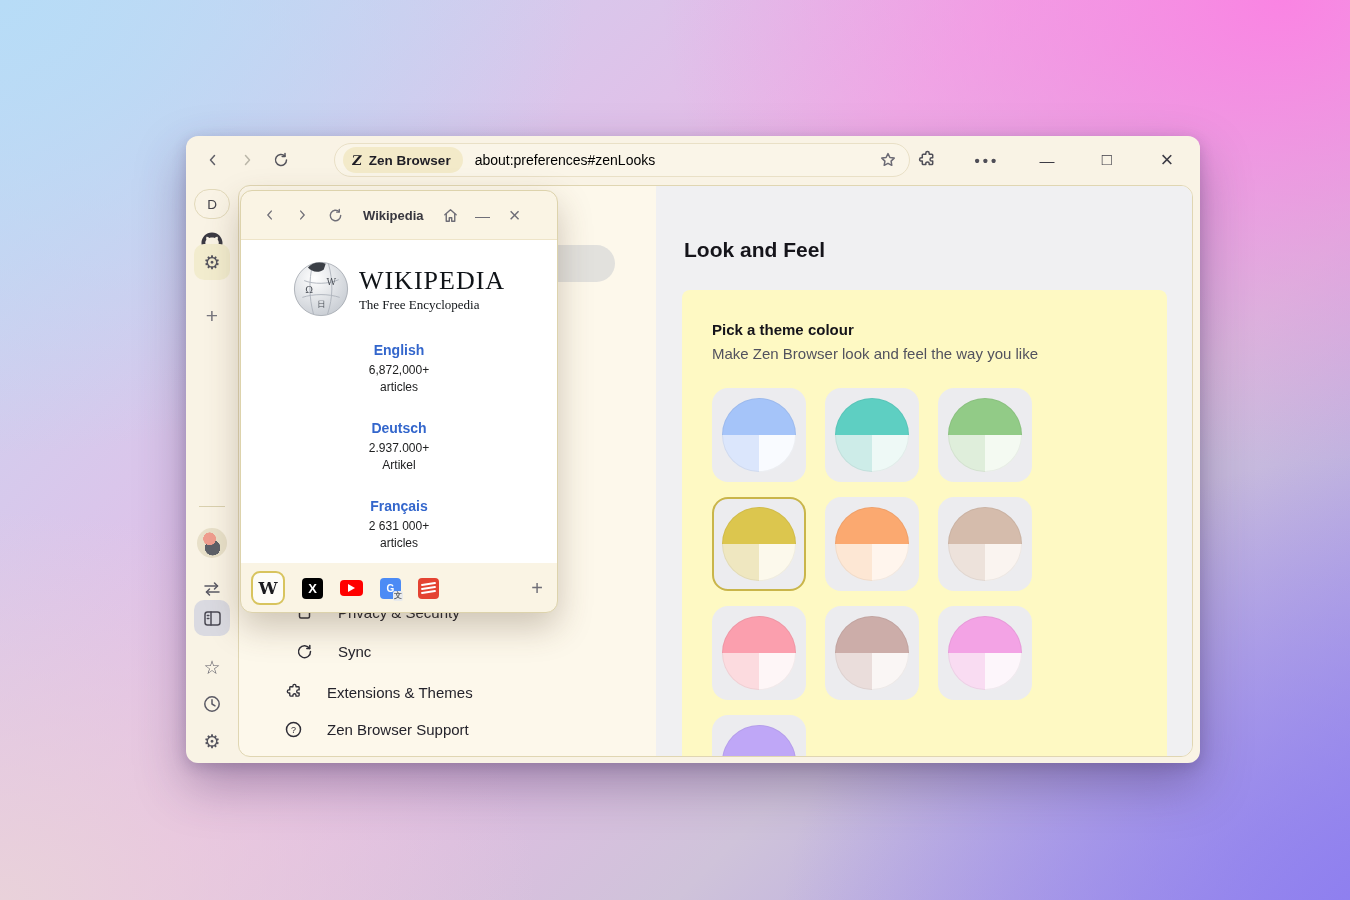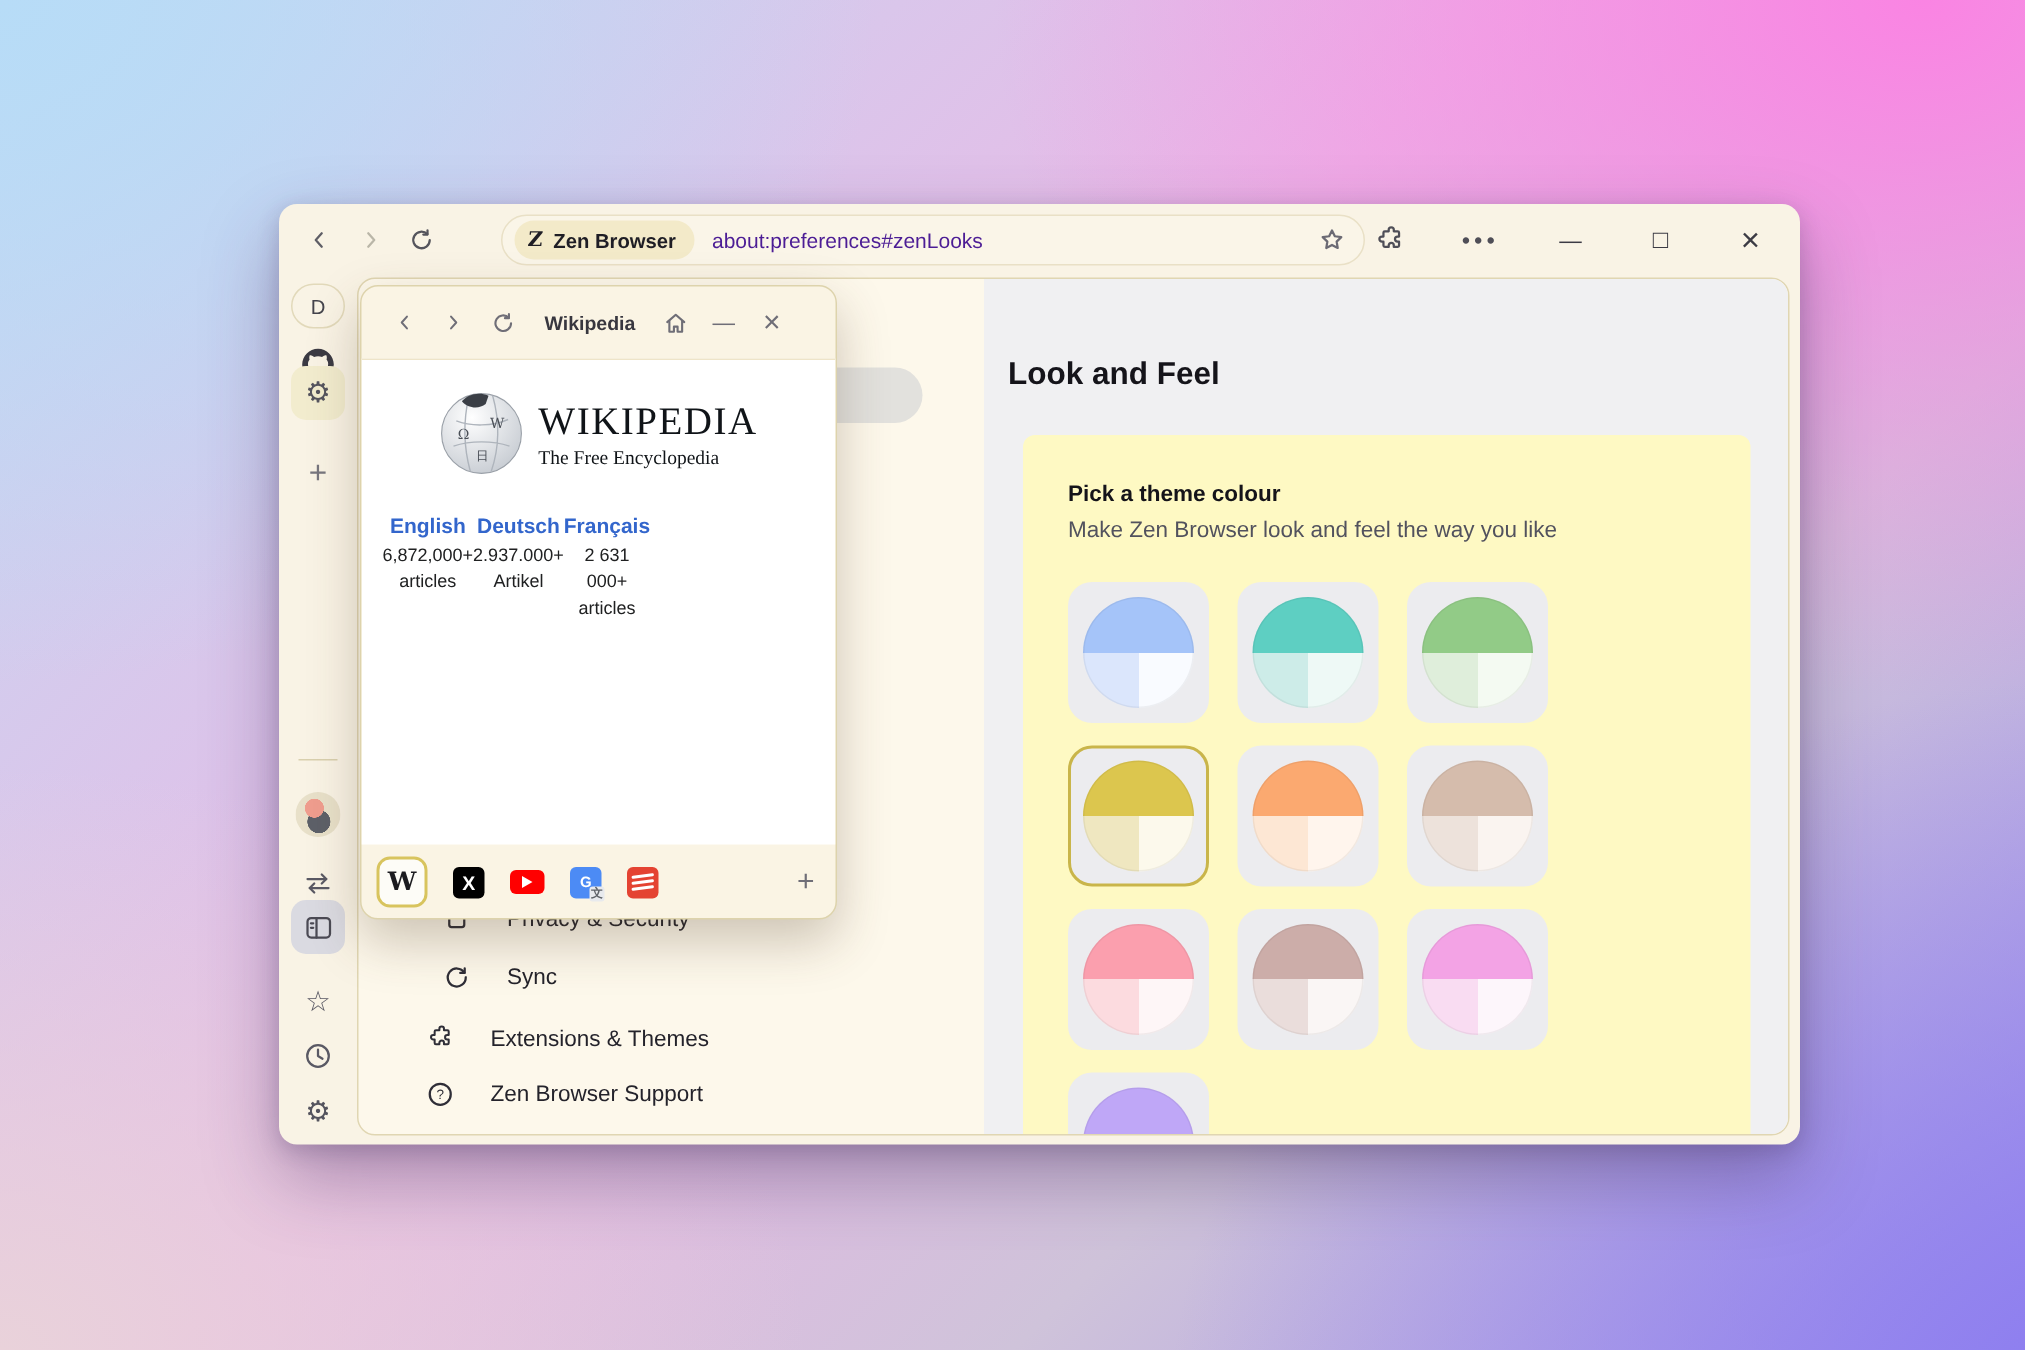--- a/index.html
+++ b/index.html
@@ -25,21 +25,21 @@
   
   .browser{position:absolute;left:186px;top:136px;width:1014px;height:627px;background:var(--chrome);
     border-radius:12px;box-shadow:0 22px 50px rgba(66,44,92,.38),0 4px 14px rgba(66,44,92,.22);}
   .toolbar{height:48px;display:flex;align-items:center;padding:0 16px 0 10px;}
   .tbtn{width:34px;height:34px;display:flex;align-items:center;justify-content:center;border-radius:8px;flex:0 0 auto;}
   .urlbar{margin-left:36px;width:590px;height:34px;background:#faf5e8;border:1px solid #e9e0c6;border-radius:17px;
     display:flex;align-items:center;padding:0 8px;}
   .sitechip{display:flex;align-items:center;gap:7px;background:#f3eac9;border-radius:13px;height:26px;padding:0 12px 0 9px;}
   .zlogo{font-family:"DejaVu Serif",serif;font-weight:700;font-size:15px;color:#33343c;transform:skewX(-6deg);}
   .sitechip span{font-size:13.5px;font-weight:600;color:#1f1e25;}
-  .urltext{margin-left:12px;font-size:14px;color:#4c1d95;}
+  .urltext{margin-left:12px;font-size:14px;color:#000000;}
   .urlstar{margin-left:auto;margin-right:4px;}
   .winctl{margin-left:auto;display:flex;align-items:center;gap:26px;}
   .dots{letter-spacing:3px;color:#4f4e57;font-size:15px;font-weight:700;}
   .glyphbtn{font-size:15px;color:#3c3b44;}
 
   
   .bwrap{position:relative;height:579px;}
   .sidebar{position:absolute;left:0;top:0;width:52px;height:573px;}
   .sb{position:absolute;left:50%;transform:translateX(-50%);display:flex;align-items:center;justify-content:center;}
   .wspill{top:5px;width:36px;height:30px;border:1px solid #e2d9ba;border-radius:15px;font-size:13.5px;color:#45444c;}
@@ -61,21 +61,21 @@
 
   .content{position:absolute;left:52px;top:1px;width:955px;height:572px;background:var(--content-cream);
     border:1px solid var(--border-tan);border-radius:12px;overflow:hidden;}
   .settings-search{position:absolute;left:250px;top:59px;width:126px;height:37px;background:#e2e1dd;border-radius:19px;}
   .nav-item{position:absolute;display:flex;align-items:center;gap:24px;font-size:15px;color:#24232b;}
   .nav-ind{left:56px;}
   .nav-flat{left:45px;}
   .nav-item .nic{width:19px;display:flex;justify-content:center;}
 
   .settings-main{position:absolute;left:417px;top:0;width:538px;height:572px;background:var(--content-grey);}
-  .page-title{position:absolute;left:16px;top:52px;font-size:21px;font-weight:600;color:var(--ink);}
+  .page-title{position:absolute;left:28px;top:52px;font-size:21px;font-weight:600;color:var(--ink);}
   .card{position:absolute;left:26px;top:104px;width:485px;height:560px;background:#fef9c3;border-radius:8px;}
   .card-h{position:absolute;left:30px;top:31px;font-size:15px;font-weight:700;color:var(--ink);}
   .card-sub{position:absolute;left:30px;top:55px;font-size:15px;color:#52525e;}
   .theme-grid{position:absolute;left:30px;top:98px;width:320px;display:grid;
     grid-template-columns:repeat(3,94px);gap:15px 19px;}
   .swatch{width:94px;height:94px;background:#ececef;border-radius:16px;display:flex;align-items:center;justify-content:center;}
   .swatch.selected{border:2px solid var(--sel-ring);}
   .pie{width:74px;height:74px;border-radius:50%;box-shadow:inset 0 0 0 1px rgba(0,0,0,.05);}
 
   
@@ -85,21 +85,21 @@
   .wtitle{font-size:13px;font-weight:700;color:#38373f;margin:0 10px;}
   .wbody{height:324px;background:#fff;border-top:1px solid #eee4c8;padding-top:20px;}
   .wlogo{display:flex;align-items:center;justify-content:center;gap:10px;}
   .wlogotext{font-family:"Liberation Serif","DejaVu Serif",serif;color:#101418;}
   .wname{font-size:26px;letter-spacing:1px;}
   .wsub{font-size:13px;margin-top:1px;}
   .wsearch{display:flex;margin:18px 14px 0 14px;height:43px;}
   .winput{flex:1;display:flex;align-items:center;border:1px solid #a2a9b1;border-right:none;border-radius:2px 0 0 2px;background:#fff;padding:0 10px;}
   .wlang{margin-left:auto;display:flex;align-items:center;gap:6px;font-size:12px;color:#54595d;}
   .wbtnsearch{width:56px;background:var(--wiki-blue);border-radius:0 2px 2px 0;display:flex;align-items:center;justify-content:center;}
-  .langs{display:grid;grid-template-columns:repeat(5,1fr);padding:0 14px;margin-top:24px;row-gap:23px;text-align:center;}
+  .langs{display:grid;grid-template-columns:repeat(1,1fr);padding:0 14px;margin-top:24px;row-gap:23px;text-align:center;}
   .lname{font-size:14px;font-weight:700;color:var(--wiki-blue);}
   .lcount,.lunit{font-size:12px;color:#202122;line-height:1.45;}
   .lcount{margin-top:4px;}
   .wfav{height:50px;display:flex;align-items:center;padding:0 14px 0 10px;gap:17px;}
   .favw{width:34px;height:34px;background:#fdfcf7;border:2px solid #d8c45e;border-radius:9px;
     display:flex;align-items:center;justify-content:center;font-family:"DejaVu Serif",serif;font-weight:700;font-size:17px;color:#1b1b1f;}
   .favx{width:21px;height:21px;background:#000;border-radius:4px;color:#fff;font-weight:700;font-size:13px;display:flex;align-items:center;justify-content:center;}
   .favyt{width:23px;height:16px;background:#f00;border-radius:4px;display:flex;align-items:center;justify-content:center;}
   .favyt::after{content:"";border-left:7px solid #fff;border-top:4px solid transparent;border-bottom:4px solid transparent;}
   .favgt{width:21px;height:21px;background:#4c8bf5;border-radius:4px;position:relative;color:#fff;font-size:10px;font-weight:700;display:flex;align-items:center;justify-content:center;}

